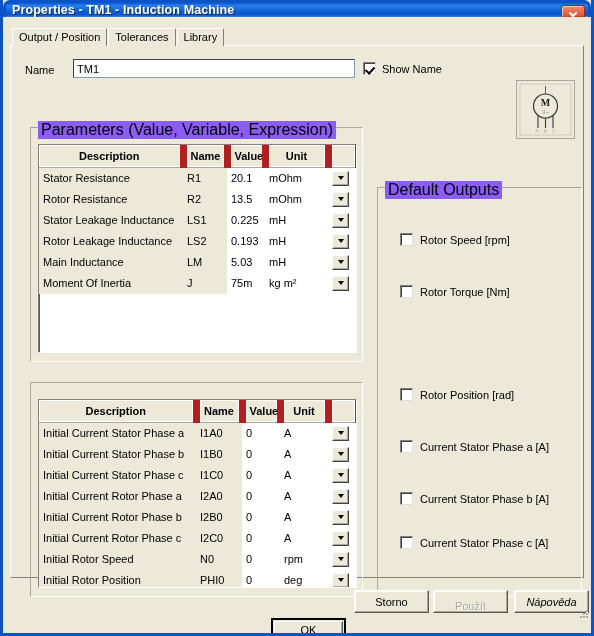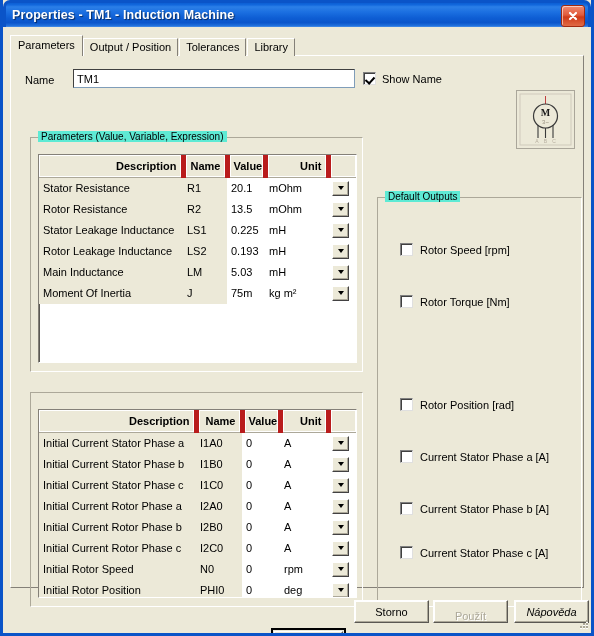--- a/index.html
+++ b/index.html
@@ -19,26 +19,26 @@
     height: 636px;
     box-sizing: border-box;
     background: #ece9d8;
     border: 3px solid #0a54c8;
     border-top: none;
     border-bottom-width: 3px;
     overflow: hidden;
   }
   
   #titlebar {
-    height: 27px;
+    height: 17px;
     background: linear-gradient(to bottom,
       #0b5fd4 0%, #1268dd 8%, #2b7fe8 16%, #1a6ee0 40%,
       #0e5ed4 62%, #0a55cb 82%, #1f6fdc 94%, #4a8fe8 100%);
     display: flex;
-    align-items: center;
+    align-items: flex-end;
     padding-left: 6px;
     position: relative;
     border-left: 3px solid #0a54c8;
     border-right: 3px solid #0a54c8;
     border-top: 3px solid #0a54c8;
     box-sizing: border-box;
     border-top-left-radius: 7px;
     border-top-right-radius: 7px;
   }
   #title-text {
@@ -192,23 +192,23 @@
     position: absolute;
     border: 1px solid #ffffff;
     border-top-color: #aca899;
     border-left-color: #aca899;
     box-sizing: border-box;
   }
   .group > .legend {
     position: absolute;
     top: -7px;
     left: 7px;
-    background: #5eead4;
+    background: #8b5cf6;
     padding: 0 3px;
-    font-size: 10px;
+    font-size: 16px;
     white-space: nowrap;
   }
   #grp-params { left: 27px; top: 110px; width: 333px; height: 235px; }
   #grp-initial { left: 27px; top: 365px; width: 333px; height: 215px; }
   #grp-outputs { left: 374px; top: 170px; width: 205px; height: 410px; }
   
   .tablebox {
     position: absolute;
     background: #ffffff;
     border: 1px solid #848078;
@@ -223,24 +223,24 @@
   table.grid {
     border-collapse: collapse;
     table-layout: fixed;
     width: 100%;
     font-size: 11px;
   }
   table.grid th {
     background: #ece9d8;
     font-weight: bold;
     font-size: 11px;
-    text-align: right;
+    text-align: center;
     padding: 2px 4px 3px 4px;
     height: 17px;
-    border-right: 5px solid #b91c1c;
+    border-right: 7px solid #b91c1c;
     border-bottom: 1px solid #aca899;
     box-shadow: inset -1px -1px 0 #ffffff, inset 1px 1px 0 #ffffff;
     white-space: nowrap;
     overflow: hidden;
   }
   table.grid td {
     padding: 1px 4px 2px 4px;
     height: 18px;
     white-space: nowrap;
     overflow: hidden;
@@ -350,21 +350,20 @@
     <div id="close-btn">
       <svg width="12" height="12" viewBox="0 0 12 12" aria-hidden="true">
         <path d="M3 3 L9 9 M9 3 L3 9" stroke="#ffffff" stroke-width="2.2" stroke-linecap="round"></path>
       </svg>
     </div>
   </div>
 
   <div id="client">
 
     <div id="tabstrip">
-      <div class="tab active">Parameters</div>
       <div class="tab">Output / Position</div>
       <div class="tab">Tolerances</div>
       <div class="tab">Library</div>
     </div>
 
     <div id="tabpanel"></div>
 
     <div id="name-label">Name</div>
     <input id="name-input" type="text" value="TM1" style="">
 

